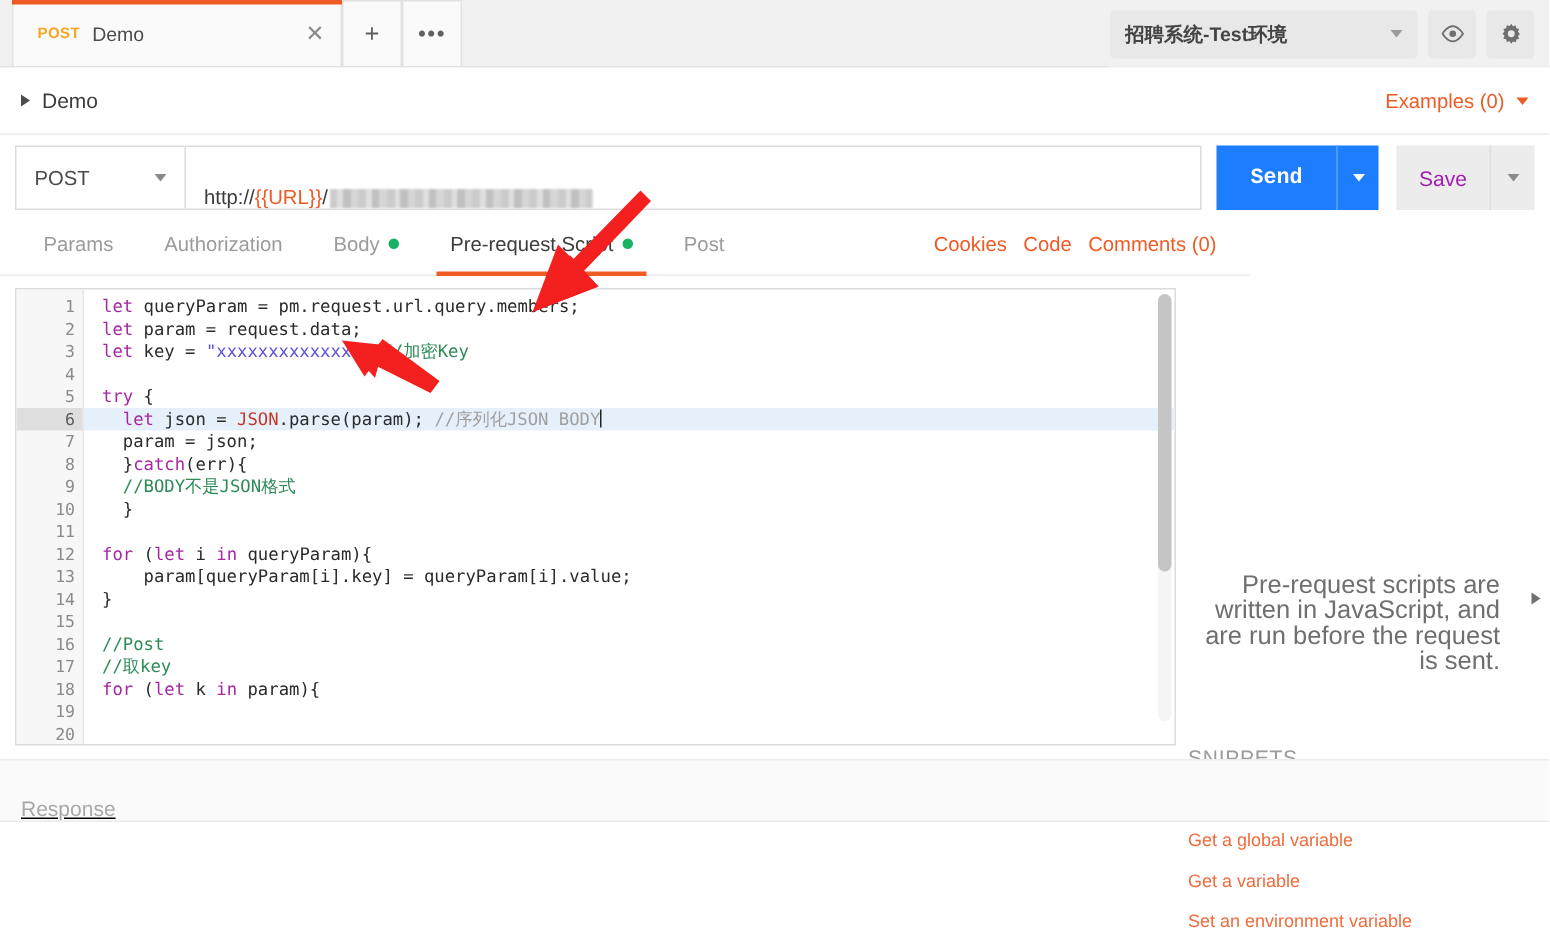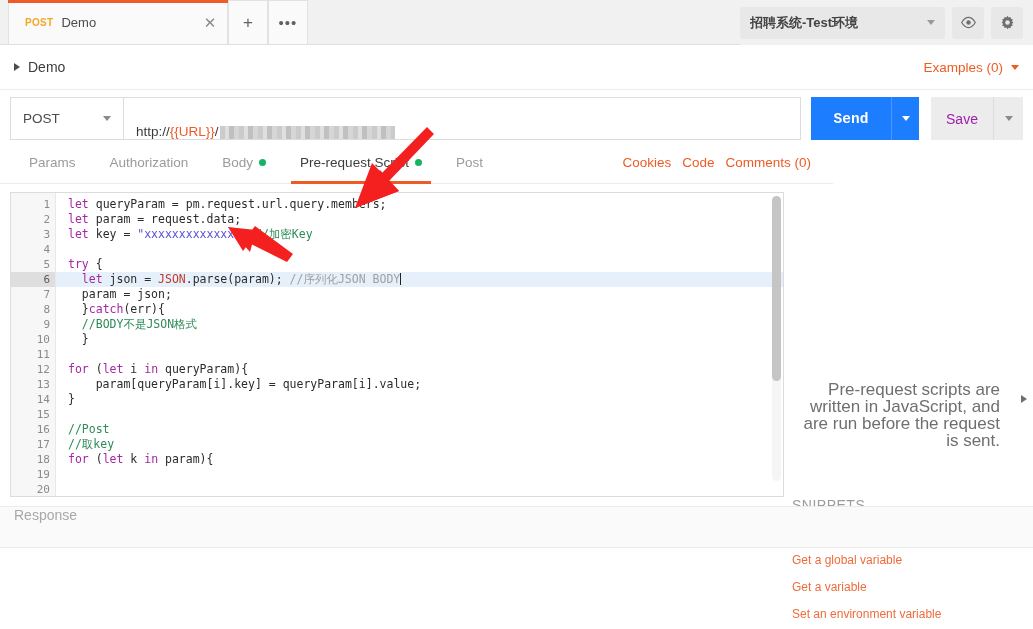--- a/index.html
+++ b/index.html
@@ -241,21 +241,21 @@
   }
   .snip {
     margin-top: 13px; font-size: 12px; color: #ef6c3c; cursor: pointer;
   }
 
   
   .response {
     position: absolute; top: 506px; left: 0; width: 1033px; height: 42px;
     background: #fafafa; border-top: 1px solid #ececec;
     border-bottom: 1px solid #ececec;
-    display: flex; align-items: flex-start; padding: 0 14px;
+    display: flex; align-items: flex-end; padding: 0 14px; text-decoration: underline;
   }
   .resp-text { font-size: 14px; color: #a8a8a8; }
 
   
   .arrows {
     position: absolute; left: 0; top: 0; width: 1033px; height: 629px;
     pointer-events: none;
   }
 </style>
 </head>

